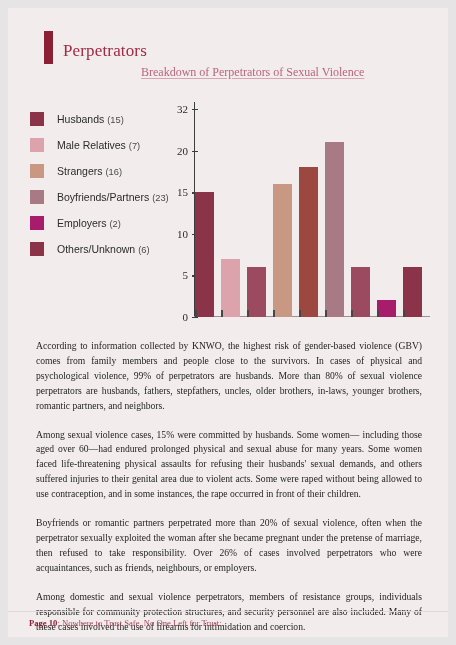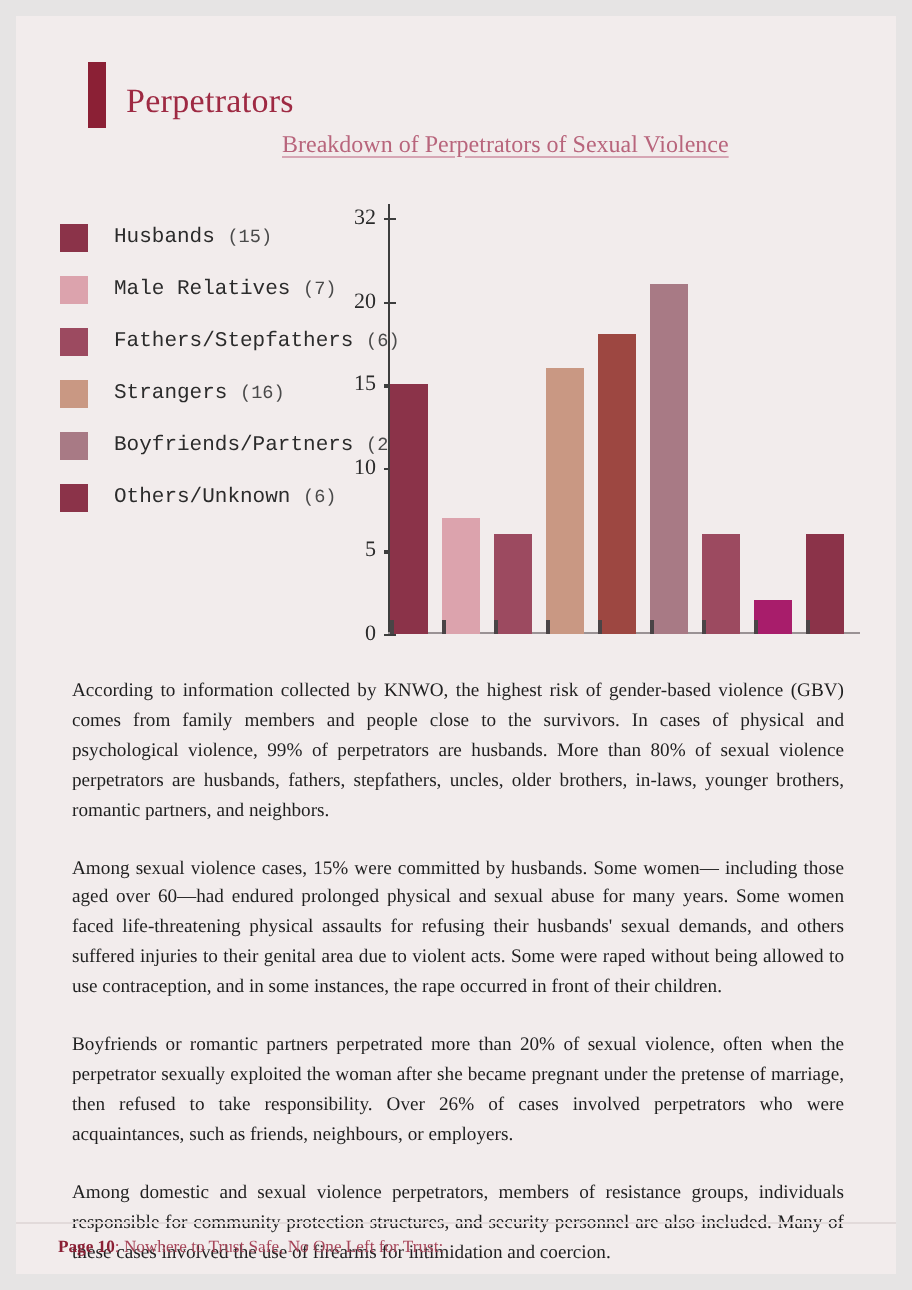--- a/index.html
+++ b/index.html
@@ -84,21 +84,21 @@
     display: flex;
     align-items: center;
   }
   .legend-swatch {
     width: 14px;
     height: 14px;
     flex: 0 0 auto;
   }
   .legend-label {
     margin-left: 13px;
-    font-family: Liberation Mono, monospace;
+    font-family: Liberation Sans, sans-serif;
     font-size: 10.5px;
     color: #2b2b2b;
     white-space: nowrap;
   }
   .legend-count {
     font-size: 9.3px;
     color: #4a4a4a;
   }
 
   
@@ -240,30 +240,30 @@
     <div class="legend" id="legend-root">
         <div class="legend-item">
           <span class="legend-swatch" style="background: rgb(139, 51, 73);"></span>
           <span class="legend-label">Husbands <span class="legend-count">(15)</span></span>
         </div>
         <div class="legend-item">
           <span class="legend-swatch" style="background: rgb(220, 163, 173);"></span>
           <span class="legend-label">Male Relatives <span class="legend-count">(7)</span></span>
         </div>
         <div class="legend-item">
-          <span class="legend-swatch" style="background: rgb(156, 74, 96);"></span>
-          <span class="legend-label">Fathers/Stepfathers <span class="legend-count">(6)</span></span>
-        </div>
-        <div class="legend-item">
           <span class="legend-swatch" style="background: rgb(201, 152, 131);"></span>
           <span class="legend-label">Strangers <span class="legend-count">(16)</span></span>
         </div>
         <div class="legend-item">
           <span class="legend-swatch" style="background: rgb(168, 122, 133);"></span>
           <span class="legend-label">Boyfriends/Partners <span class="legend-count">(23)</span></span>
+        </div>
+        <div class="legend-item">
+          <span class="legend-swatch" style="background: rgb(168, 29, 107);"></span>
+          <span class="legend-label">Employers <span class="legend-count">(2)</span></span>
         </div>
         <div class="legend-item">
           <span class="legend-swatch" style="background: rgb(139, 51, 73);"></span>
           <span class="legend-label">Others/Unknown <span class="legend-count">(6)</span></span>
         </div>
       </div>
 
     <div class="plot">
       <div class="y-axis-line"></div>
       <div class="x-axis-line"></div>

